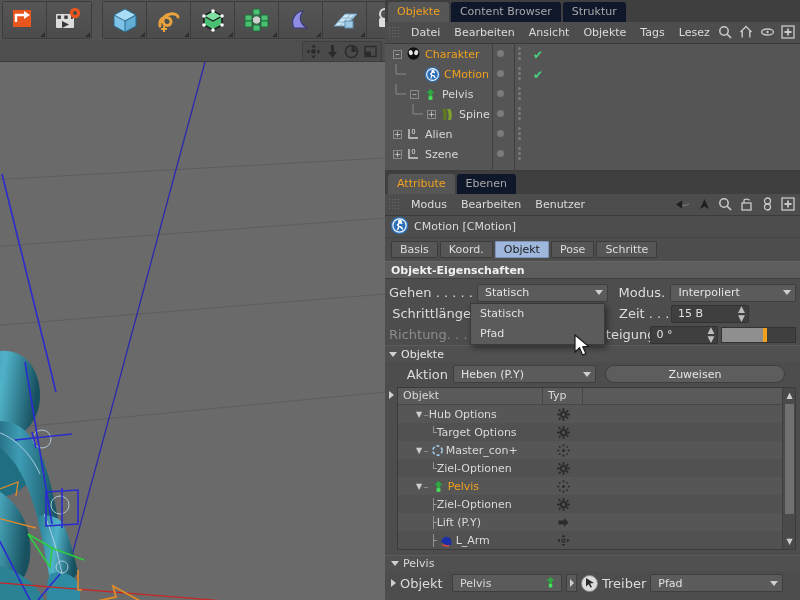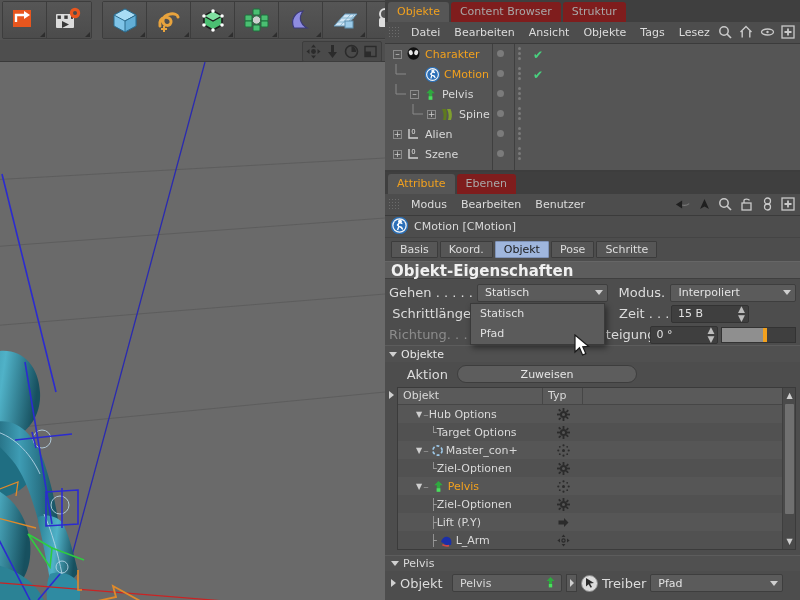--- a/index.html
+++ b/index.html
@@ -69,21 +69,21 @@
     background: #4d4d4d;
   }
 
   
   .tabstrip {
     display: flex; height: 22px; align-items: flex-end;
     background: #3f3f3f; padding-left: 3px;
   }
   .tab {
     height: 20px; line-height: 20px; padding: 0 9px;
-    background: #7f1d1d; color: #a8a8a8;
+    background: #0f172a; color: #a8a8a8;
     border-top-left-radius: 3px; border-top-right-radius: 3px;
     margin-right: 2px; font-size: 11px;
   }
   .tab.active { background: #565656; color: #f2a11e; }
 
   
   .menurow {
     height: 22px; display: flex; align-items: center;
     background: #4d4d4d;
     border-bottom: 1px solid #3b3b3b;
@@ -136,21 +136,21 @@
   .attr-tabs { display:flex; gap:2px; padding: 3px 4px 3px 6px; background:#4d4d4d; }
   .atab {
     height: 17px; line-height: 16px; padding: 0 8px;
     border: 1px solid #3c3c3c; background: #565656; color:#dcdcdc;
     font-size: 11px; border-radius: 1px;
   }
   .atab.active { background: #9fb6dd; color: #1c1c1c; border-color:#7f93b8;}
   .section-head {
     height: 18px; line-height: 18px;
     background: #5d5d5d; color: #f0f0f0; font-weight: bold;
-    padding-left: 6px; font-size: 15px;
+    padding-left: 6px; font-size: 11px;
     border-top:1px solid #666; border-bottom:1px solid #3f3f3f;
   }
 
   .prop-grid { padding: 3px 4px 0 4px; }
   .prow { display:flex; align-items:center; height: 21px; }
   .plabel { font-size: 13px; color:#dcdcdc; white-space:nowrap; }
   .plabel.dim { color:#8c8c8c; }
   .plabel.lefta { width: 88px; text-align: right; padding-right:6px; }
   .plabel.righta { width: 62px; text-align: right; padding-left:10px; }
 
@@ -723,20 +723,24 @@
         </div>
       </div>
 
       <div class="subhead">
         <span class="tri"></span>
         <span>Objekte</span>
       </div>
 
       <div class="action-row">
         <div class="plabel" style="width:58px;text-align:right">Aktion</div>
+        <div class="combo" style="width:143px">
+          <span>Heben (P.Y)</span>
+          <span class="car"></span>
+        </div>
         <div class="btn" style="width:180px;margin-left:4px">Zuweisen</div>
       </div>
 
       <div style="position:relative">
         <span style="position:absolute;left:4px;top:4px" class="tri-r"></span>
         <div class="otable">
           <div class="ot-head">
             <div class="ot-c1">Objekt</div>
             <div class="ot-c2">Typ</div>
             <div class="ot-c3"></div>

